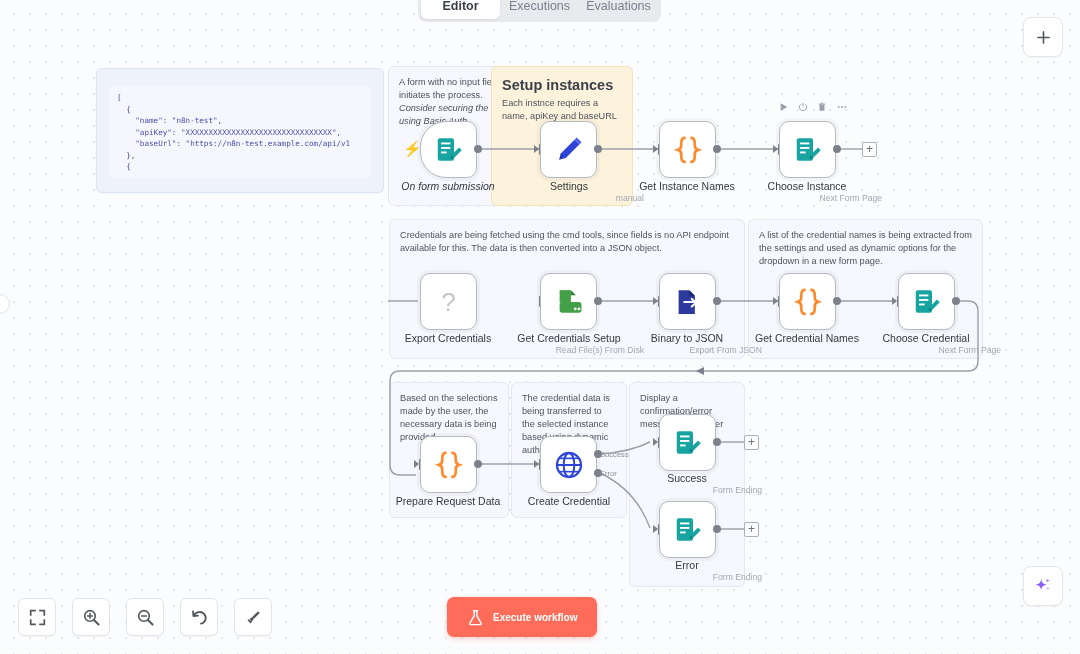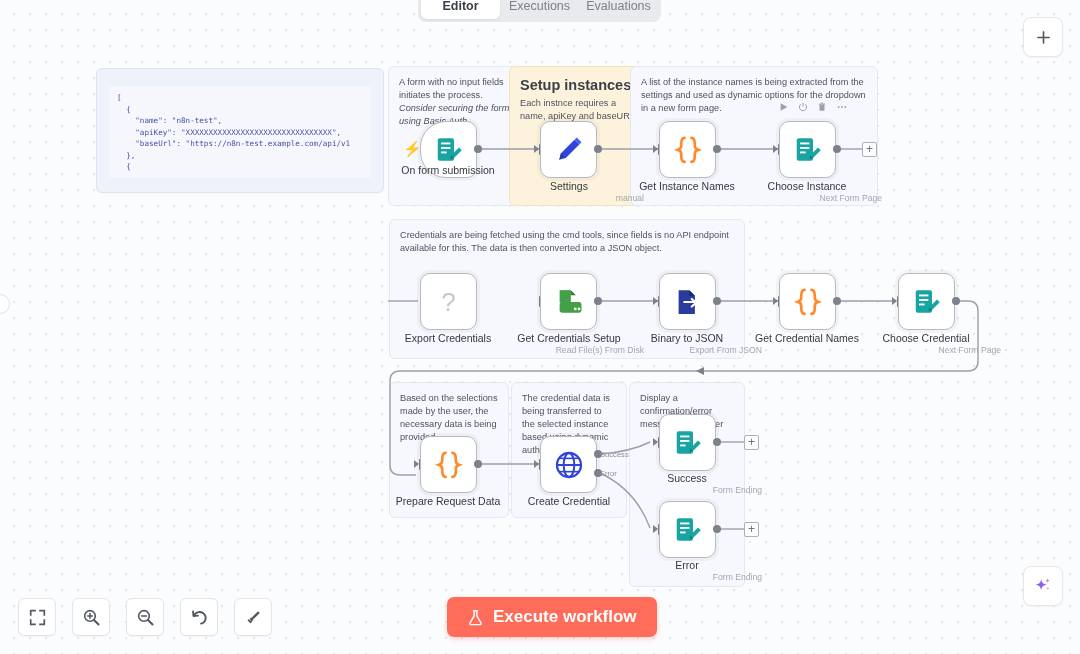--- a/index.html
+++ b/index.html
@@ -190,21 +190,21 @@
   #execute-workflow-button {
     position: absolute;
     left: 447px; top: 597px;
     height: 40px;
     padding: 0 20px;
     display: flex; align-items: center; gap: 9px;
     background: #ff6d5a;
     color: #ffffff;
     border: none;
     border-radius: 7px;
-    font-size: 17px;
+    font-size: 10px;
     font-weight: 600;
     font-family: "Liberation Sans", sans-serif;
     cursor: pointer;
     box-shadow: 0 2px 5px rgba(255,109,90,.3);
   }
 
   
   .corner-btn {
     position: absolute;
     width: 40px; height: 40px;
@@ -253,39 +253,39 @@
     </div>
   </div>
 
   <div class="sticky" style="left:388px; top:66px; width:136px; height:140px;">
     <div class="sticky-inner">
       <div class="sticky-body">A form with no input fields initiates the process.</div>
       <div class="sticky-body ital">Consider securing the form using Basic Auth.</div>
     </div>
   </div>
 
-  <div class="sticky yellow" style="left:509px; top:66px; width:142px; height:140px;">
+  <div class="sticky yellow" style="left:491px; top:66px; width:142px; height:140px;">
     <div class="sticky-inner">
       <div class="sticky-title">Setup instances</div>
       <div class="sticky-body">Each instnce requires a name, apiKey and baseURL</div>
     </div>
   </div>
 
-  <div class="sticky" style="left:630px; top:66px; width:248px; height:140px;">
-    <div class="sticky-inner">
-      <div class="sticky-body">A list of the instance names is being extracted from the settings and used as dynamic options for the dropdown in a new form page.</div>
-    </div>
-  </div>
 
   <div class="sticky" style="left:389px; top:219px; width:356px; height:140px;">
     <div class="sticky-inner">
       <div class="sticky-body">Credentials are being fetched using the cmd tools, since fields is no API endpoint available for this. The data is then converted into a JSON object.</div>
     </div>
   </div>
 
+  <div class="sticky" style="left:748px; top:219px; width:235px; height:140px;">
+    <div class="sticky-inner">
+      <div class="sticky-body">A list of the credential names is being extracted from the settings and used as dynamic options for the dropdown in a new form page.</div>
+    </div>
+  </div>
 
   <div class="sticky" style="left:389px; top:382px; width:120px; height:136px;">
     <div class="sticky-inner">
       <div class="sticky-body">Based on the selections made by the user, the necessary data is being provided.</div>
     </div>
   </div>
 
   <div class="sticky" style="left:511px; top:382px; width:116px; height:136px;">
     <div class="sticky-inner">
       <div class="sticky-body">The credential data is being transferred to the selected instance based using dynamic authentication</div>
@@ -330,21 +330,21 @@
     <svg width="30" height="30" viewBox="0 0 24 24">
       <rect x="3" y="2.5" width="13" height="18" rx="1.6" fill="#18a5a2"></rect>
       <rect x="5.6" y="6" width="7.5" height="1.5" fill="#ffffff"></rect>
       <rect x="5.6" y="9.6" width="7.5" height="1.5" fill="#ffffff"></rect>
       <rect x="5.6" y="13.2" width="4.5" height="1.5" fill="#ffffff"></rect>
       <path d="M13.8 16.2 L20 10 L22.2 12.2 L16 18.4 L13.2 19.1 Z" fill="#18a5a2"></path>
       <path d="M13.2 19.1 L13.8 16.2 L16 18.4 Z" fill="#0f7c7a"></path>
     </svg>
   </div>
   <div class="port-out" style="left:474px; top:145px;"></div>
-  <div class="node-label" style="left:373px; top:164px;">On form submission</div>
+  <div class="node-label" style="left:373px; top:180px;font-style:italic;">On form submission</div>
 
   <div class="arrow-in" style="left:534px; top:145px;"></div>
   <div class="port-in" style="left:539px; top:144px;"></div>
   <div class="node" id="n-settings" style="left:540px; top:121px;">
     <svg width="30" height="30" viewBox="0 0 24 24">
       <path d="M4.2 19.8 L5.6 14.6 L16.4 3.8 L20.2 7.6 L9.4 18.4 Z" fill="#2f44d8"></path>
       <path d="M4.2 19.8 L5.6 14.6 L7.8 16.8 Z" fill="#2438b6"></path>
       <path d="M16.4 3.8 L18.2 2 L22 5.8 L20.2 7.6 Z" fill="#4a5cf0"></path>
     </svg>
   </div>

